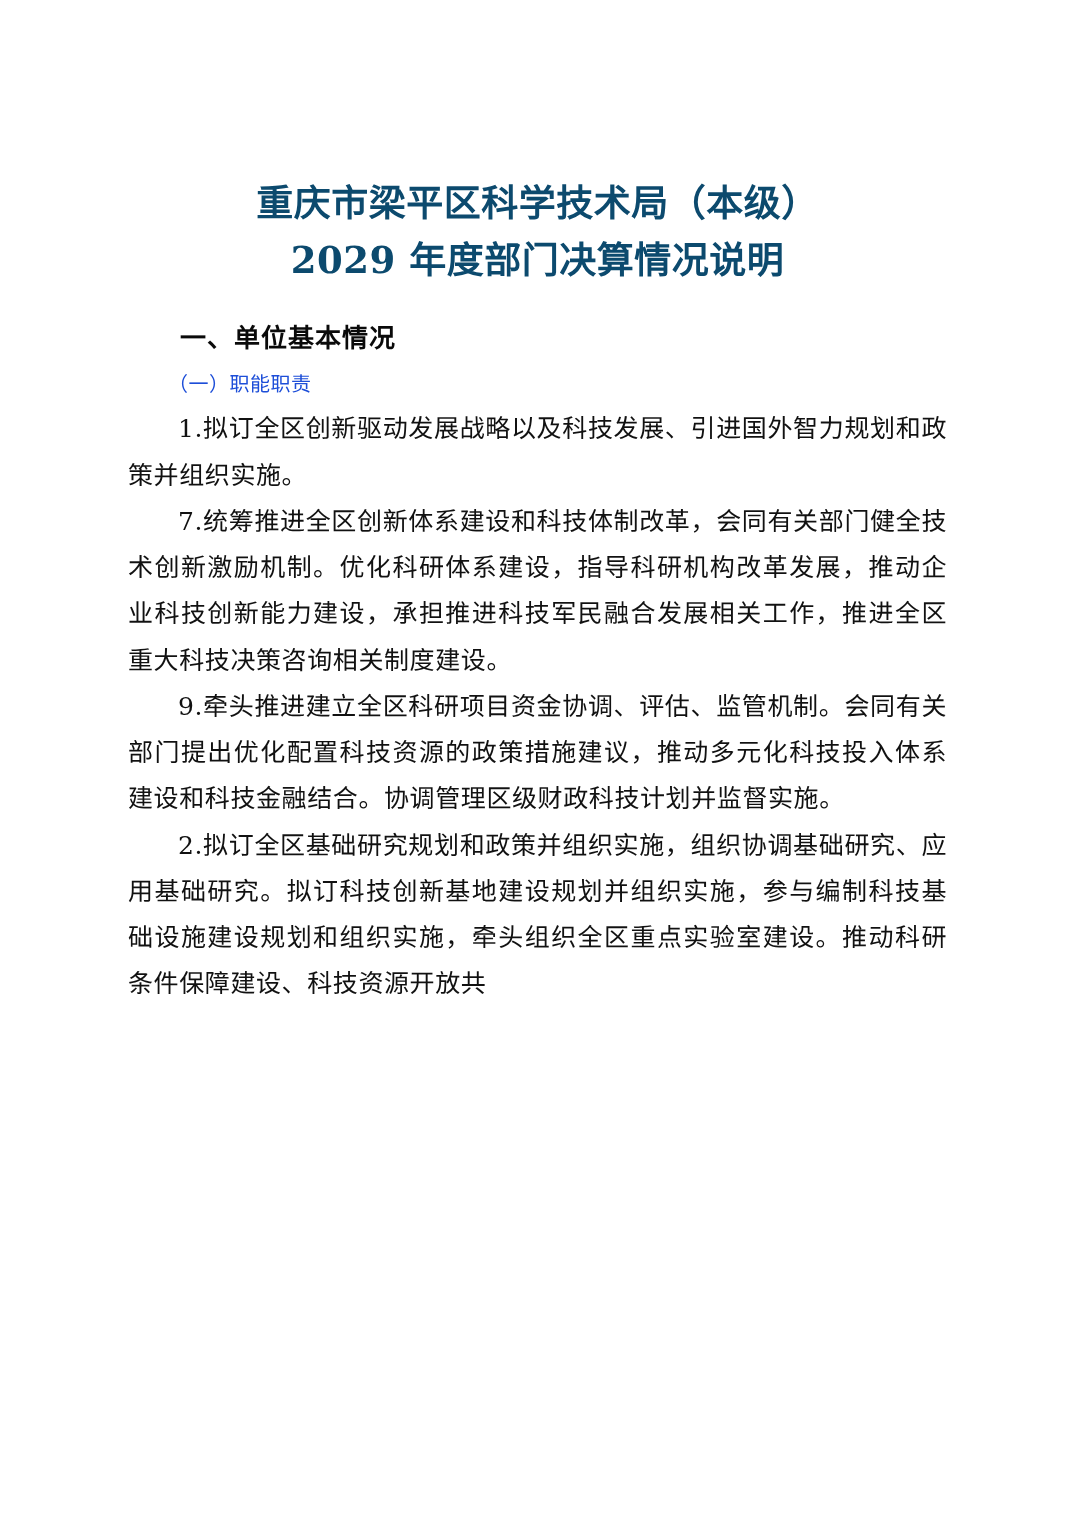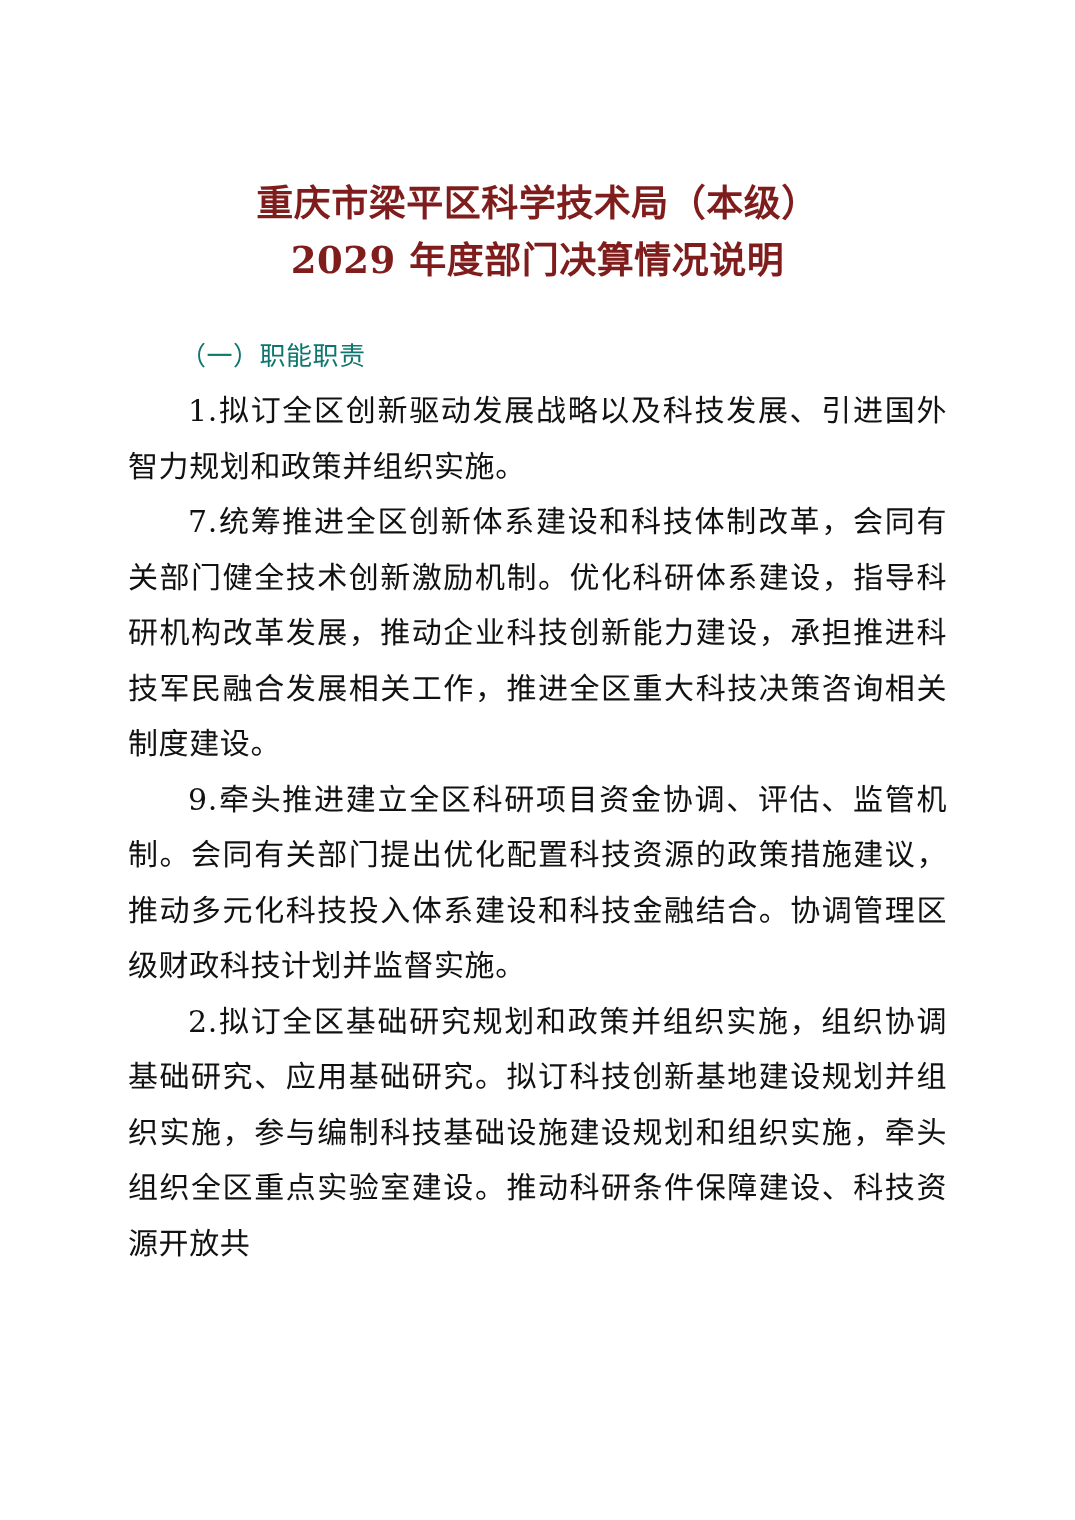--- a/index.html
+++ b/index.html
@@ -21,65 +21,66 @@
     box-sizing: border-box;
     padding: 175px 128px 60px 128px;
     background: #ffffff;
   }
   .doc-title {
     text-align: center;
     font-size: 37px;
     font-weight: bold;
     line-height: 1.55;
     letter-spacing: 0.5px;
-    margin: 0 0 44px 0;
-    color: #7f1d1d;
+    margin: 0 0 28px 0;
+    color: #0c4a6e;
   }
   .doc-title .title-line {
     display: block;
   }
   .section-heading {
     font-size: 26px;
     font-weight: bold;
     line-height: 1.6;
     margin: 0 0 8px 0;
     text-indent: 2em;
     letter-spacing: 1px;
     color: #0a0a0a;
     font-family: "DejaVu Sans", "Liberation Sans", sans-serif;
   }
   .sub-heading {
-    font-size: 26px;
+    font-size: 20px;
     line-height: 1.75;
     margin: 0 0 4px 0;
     text-indent: 2em;
     letter-spacing: 0.5px;
-    color: #0f766e;
+    color: #1d4ed8;
   }
   p.body-text {
-    font-size: 30px;
+    font-size: 25px;
     line-height: 1.85;
     margin: 0;
     text-indent: 2em;
     text-align: justify;
     text-justify: inter-ideograph;
     letter-spacing: 0.6px;
     color: #111111;
   }
 </style>
 </head>
 <body>
 
 <div class="page">
 
   <h1 class="doc-title">
     <span class="title-line">重庆市梁平区科学技术局（本级）</span>
     <span class="title-line">2029 年度部门决算情况说明</span>
   </h1>
 
+  <h2 class="section-heading">一、单位基本情况</h2>
 
   <div class="sub-heading">（一）职能职责</div>
 
   <p class="body-text">1.拟订全区创新驱动发展战略以及科技发展、引进国外智力规划和政策并组织实施。</p>
   <p class="body-text">7.统筹推进全区创新体系建设和科技体制改革，会同有关部门健全技术创新激励机制。优化科研体系建设，指导科研机构改革发展，推动企业科技创新能力建设，承担推进科技军民融合发展相关工作，推进全区重大科技决策咨询相关制度建设。</p>
   <p class="body-text">9.牵头推进建立全区科研项目资金协调、评估、监管机制。会同有关部门提出优化配置科技资源的政策措施建议，推动多元化科技投入体系建设和科技金融结合。协调管理区级财政科技计划并监督实施。</p>
   <p class="body-text">2.拟订全区基础研究规划和政策并组织实施，组织协调基础研究、应用基础研究。拟订科技创新基地建设规划并组织实施，参与编制科技基础设施建设规划和组织实施，牵头组织全区重点实验室建设。推动科研条件保障建设、科技资源开放共</p>
 
 </div>
 

